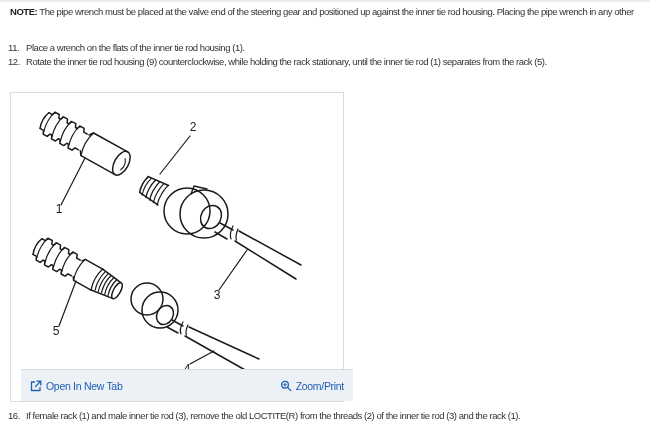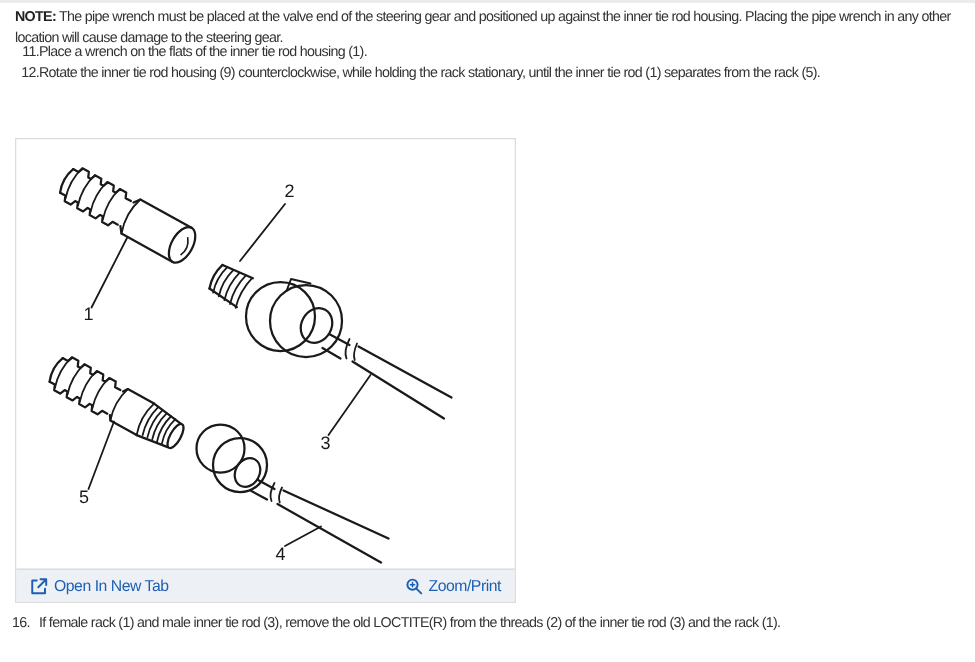--- a/index.html
+++ b/index.html
@@ -5,56 +5,55 @@
   html,body{margin:0;padding:0;}
   body{
     width:650px;height:441px;overflow:hidden;background:#ffffff;
     font-family:"Liberation Sans","DejaVu Sans",sans-serif;
     color:#333;position:relative;
   }
   .top-strip{position:absolute;left:0;top:0;width:650px;height:2px;background:#ececec;}
   .bodytext{font-size:9.5px;letter-spacing:-0.45px;line-height:14px;white-space:nowrap;}
   .note{position:absolute;left:10px;top:5px;width:638px;}
   .note b{color:#222;margin-top:36px;}
-  .steps{position:absolute;left:8px;top:28px;text-align:right;}
+  .steps{position:absolute;left:8px;top:41px;}
   .step-row{display:flex;}
   .step-num{min-width:18px;}
   
   .figure{
     position:absolute;left:10px;top:92px;width:334px;height:310px;
     border:1px solid #dcdcdc;background:#fff;box-sizing:border-box;
   }
   .figure-canvas{position:relative;width:332px;height:286px;background:#fff;}
   .callout{
     position:absolute;width:14px;text-align:center;
     font-size:12px;line-height:13px;color:#1a1a1a;letter-spacing:0;
   }
   .figure-footer{
-    position:absolute;left:0;bottom:0;width:332px;height:22px;
+    position:absolute;left:10px;bottom:0;width:332px;height:32px;
     background:#edf0f5;border-top:1px solid #d9dde3;
     display:flex;align-items:center;justify-content:space-between;
     padding:0 9px;box-sizing:border-box;
   }
   .flink{
     display:flex;align-items:center;gap:4px;cursor:pointer;
     color:#1d5fb3;font-size:10.5px;letter-spacing:-0.3px;text-decoration:none;
   }
   .flink svg{display:block;}
   .step13{position:absolute;left:8px;top:409px;}
   .step13 .cont{margin-left:12px;}
   svg.diagram{position:absolute;left:0;top:0;}
 </style>
 </head>
 <body>
 
 <div class="top-strip"></div>
 
 <div class="note bodytext">
   <div><b>NOTE:</b> <span>The pipe wrench must be placed at the valve end of the steering gear and positioned up against the inner tie rod housing. Placing the pipe wrench in any other</span></div>
-  <div>location will cause damage to the steering gear.</div>
 </div>
 
 <div class="steps bodytext">
   <div class="step-row">
     <span class="step-num">11.</span>
     <span>Place a wrench on the flats of the inner tie rod housing (1).</span>
   </div>
   <div class="step-row">
     <span class="step-num">12.</span>
     <span>Rotate the inner tie rod housing (9) counterclockwise, while holding the rack stationary, until the inner tie rod (1) separates from the rack (5).</span>

